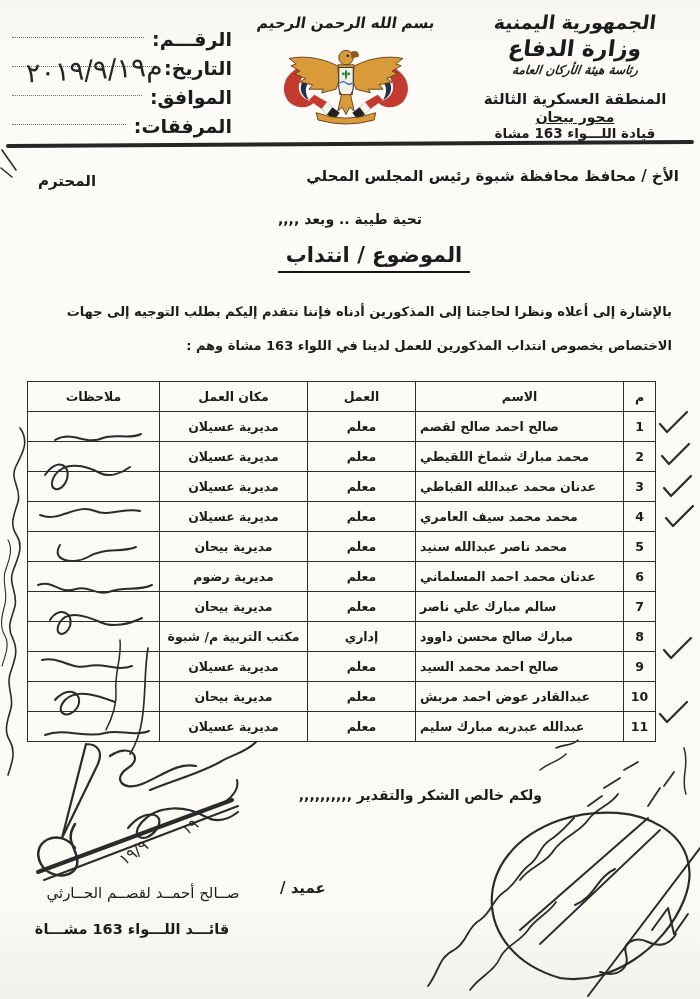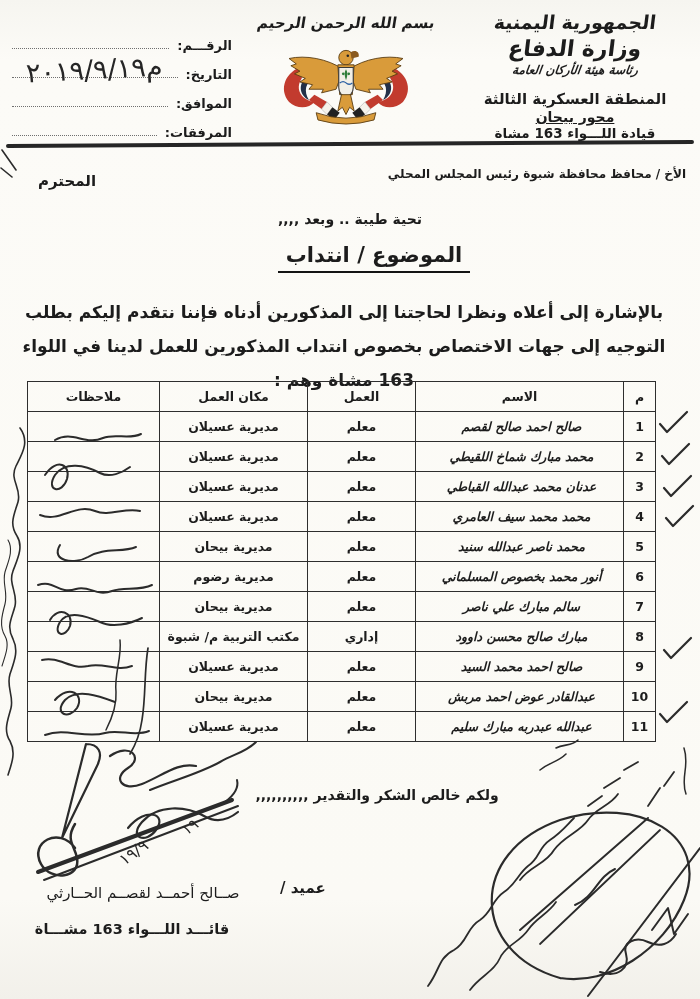--- a/index.html
+++ b/index.html
@@ -14,37 +14,37 @@
   .lh-l1{font-size:19px;}
   .lh-l2{font-size:22px;margin-top:2px;}
   .lh-l3{font-size:12px;font-style:italic;margin-top:3px;}
   .lh-l4{font-size:15px;margin-top:13px;}
   .lh-l5{font-size:14px;margin-top:1px;text-decoration:underline;}
   .lh-l6{font-size:13.5px;margin-top:1px;}
   .lh-center{position:absolute;top:14px;left:238px;width:216px;text-align:center;}
   .bismillah{font-size:15px;font-weight:bold;transform:skewX(-9deg);white-space:nowrap;direction:rtl;}
   .emblem{width:158px;height:94px;margin-top:3px;}
   .lh-left{position:absolute;top:24px;left:12px;width:220px;direction:rtl;}
-  .field{display:flex;align-items:flex-end;height:29px;font-weight:bold;font-size:13px;}
+  .field{display:flex;align-items:center;height:29px;font-weight:bold;font-size:19px;}
   .field .lbl{white-space:nowrap;}
   .field .dots{flex:1;border-bottom:1.6px dotted #6f6f6f;margin:0 8px 4px 0;height:1px;}
   .rule{position:absolute;top:142px;left:6px;width:688px;height:4px;background:#262626;transform:rotate(-.35deg);border-radius:2px;}
   
-  .addr-to{position:absolute;top:167px;right:14px;font-size:12px;font-weight:bold;direction:rtl;}
+  .addr-to{position:absolute;top:167px;right:21px;font-size:15px;font-weight:bold;direction:rtl;}
   .addr-hon{position:absolute;top:172px;left:38px;font-size:15px;font-weight:bold;}
   .greeting{position:absolute;top:211px;left:0;width:100%;text-align:center;font-weight:bold;font-size:14px;direction:rtl;}
   .subject{position:absolute;top:243px;left:8px;width:100%;text-align:center;direction:rtl;margin-left:16px;}
   .subject span{font-size:21px;font-weight:bold;border-bottom:2.6px solid #141414;padding:0 8px 4px;}
-  .body-par{position:absolute;top:295px;right:28px;left:16px;direction:rtl;text-align:center;font-weight:bold;font-size:17px;line-height:34px;}
+  .body-par{position:absolute;top:295px;right:28px;left:16px;direction:rtl;text-align:right;font-weight:bold;font-size:13px;line-height:34px;}
   
   table.roster{position:absolute;top:381px;left:27px;width:628px;border-collapse:collapse;direction:rtl;table-layout:fixed;}
   .roster th,.roster td{border:1.4px solid #2e2e2e;height:29px;font-size:12.5px;font-weight:bold;text-align:center;padding:0 4px;overflow:hidden;white-space:nowrap;}
-  .roster td.cname{text-align:center;padding-right:0;font-style:italic;}
-  
-  .thanks{position:absolute;top:787px;left:212px;width:330px;text-align:center;font-weight:bold;font-size:14px;direction:rtl;}
+  .roster td.cname{text-align:left;padding-right:0;}
+  
+  .thanks{position:absolute;top:787px;left:212px;width:330px;font-weight:bold;font-size:14px;direction:rtl;}
   .rank{position:absolute;top:879px;left:280px;font-weight:bold;font-size:15px;direction:rtl;}
   .signer-name{position:absolute;top:884px;left:22px;width:242px;text-align:center;font-weight:normal;font-size:15px;direction:rtl;white-space:nowrap;}
   .signer-title{position:absolute;top:921px;left:26px;width:212px;text-align:center;font-weight:bold;font-size:14.5px;direction:rtl;white-space:nowrap;}
   
   .hw{position:absolute;color:#262626;z-index:6;pointer-events:none;}
   .hw-date{top:54px;left:26px;font-size:27px;letter-spacing:3px;transform:rotate(-3deg);direction:ltr;}
   .hw-d1{top:843px;left:118px;font-size:16px;transform:rotate(-36deg);direction:ltr;}
   .hw-d2{top:818px;left:182px;font-size:15px;transform:rotate(-36deg);direction:ltr;}
   svg.overlay{position:absolute;inset:0;width:700px;height:999px;z-index:5;pointer-events:none;}
   svg.overlay path{fill:none;stroke:#2b2b2b;stroke-linecap:round;stroke-linejoin:round;}
@@ -172,21 +172,21 @@
         </tr>
     <tr>
           <td>5</td>
           <td class="cname">محمد ناصر عبدالله سنيد</td>
           <td>معلم</td>
           <td>مديرية بيحان</td>
           <td></td>
         </tr>
     <tr>
           <td>6</td>
-          <td class="cname">أنور محمد بخصوص المسلماني</td>
+          <td class="cname">عدنان محمد احمد المسلماني</td>
           <td>معلم</td>
           <td>مديرية رضوم</td>
           <td></td>
         </tr>
     <tr>
           <td>7</td>
           <td class="cname">سالم مبارك علي ناصر</td>
           <td>معلم</td>
           <td>مديرية بيحان</td>
           <td></td>

